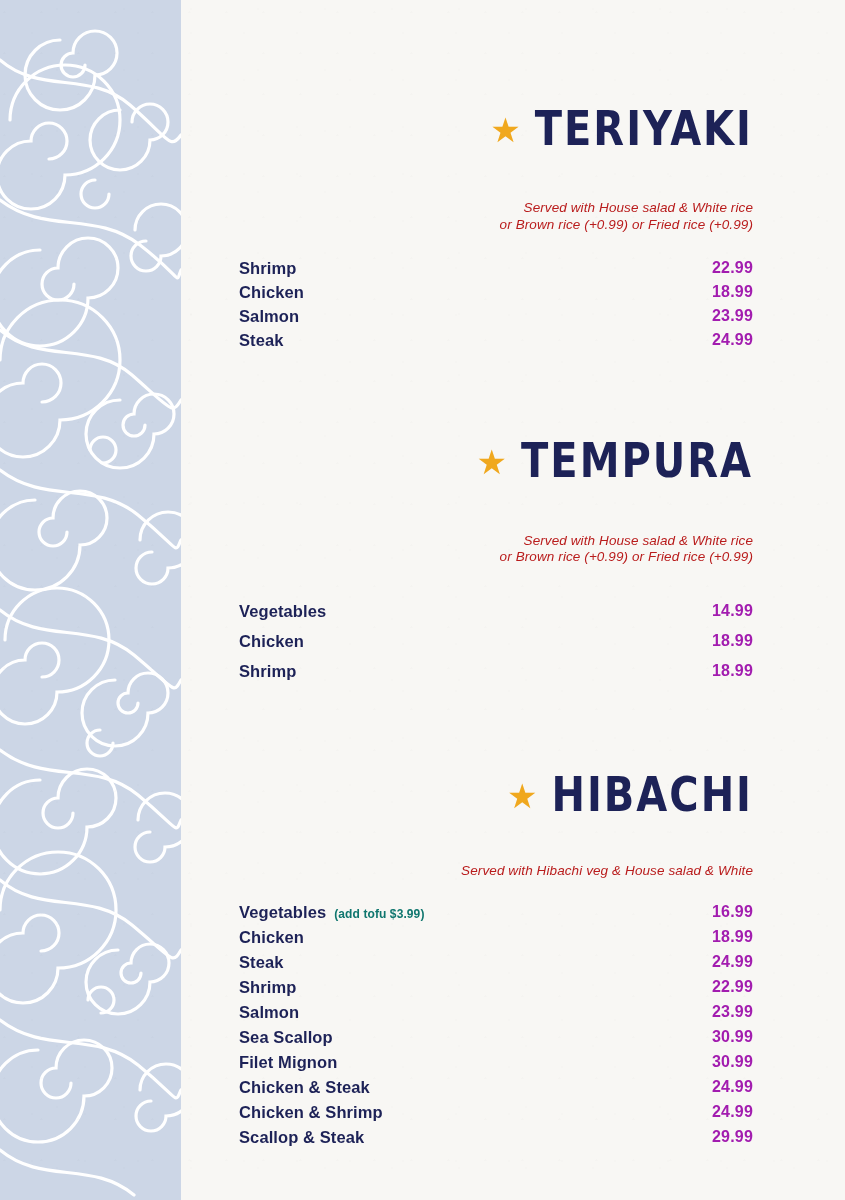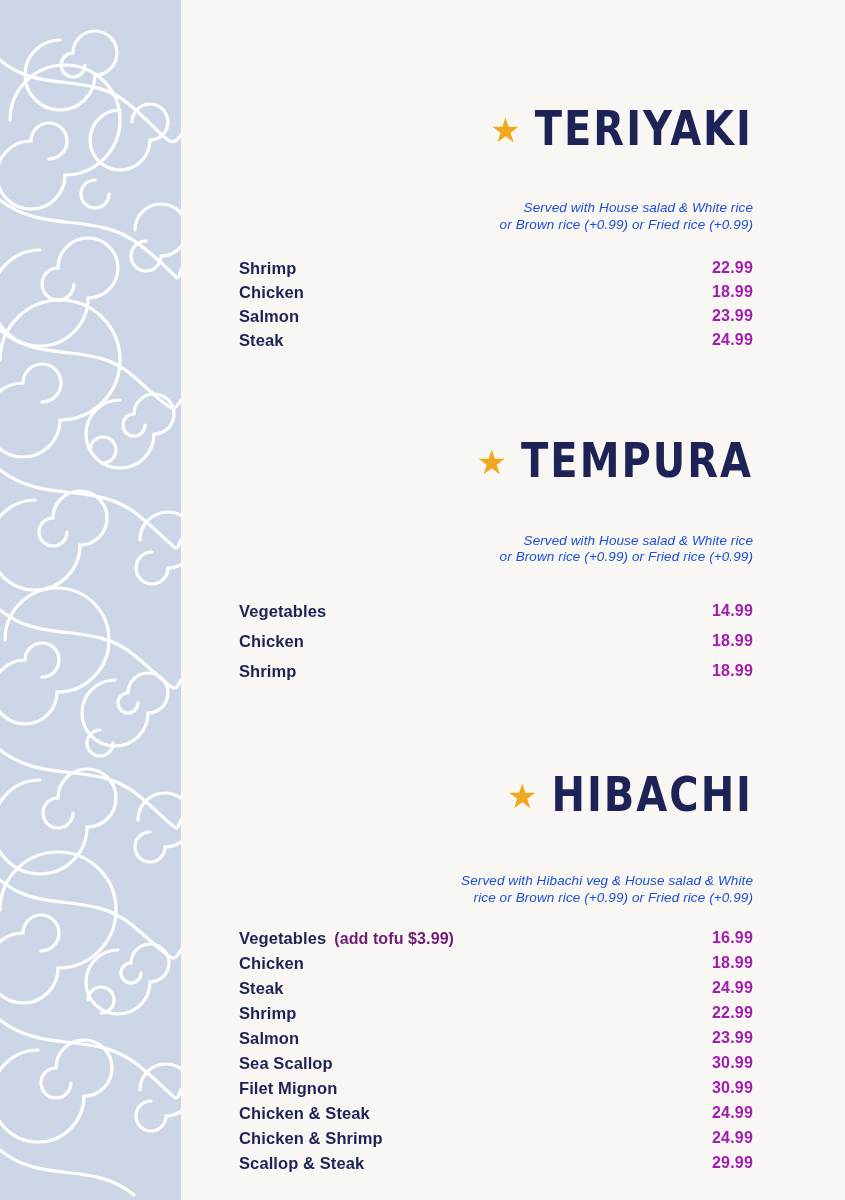--- a/index.html
+++ b/index.html
@@ -74,21 +74,21 @@
     color: #1d2257;
     text-transform: uppercase;
     transform: scaleY(1.18);
     transform-origin: center;
   }
   .sec-sub {
     text-align: right;
     font-style: italic;
     font-size: 13.5px;
     line-height: 1.25;
-    color: #1d4ed8;
+    color: #b91c1c;
     margin-top: 16px;
     letter-spacing: .1px;
   }
 
   .items { margin-top: 22px; }
   .row {
     display: flex;
     align-items: flex-start;
     justify-content: space-between;
     padding: 2px 0;
@@ -99,37 +99,37 @@
     color: #1d2257;
     letter-spacing: .1px;
   }
   .row .price {
     font-size: 16px;
     font-weight: 700;
     color: #a21caf;
     letter-spacing: .2px;
   }
   .note {
-    font-size: 16px;
-    font-weight: 700;
-    color: #701a75;
+    font-size: 12px;
+    font-weight: 700;
+    color: #0f766e;
     margin-left: 8px;
     letter-spacing: .1px;
   }
 
   
   #sec-teriyaki { padding-top: 72px; }
   #sec-teriyaki .items .row { padding: 2.5px 0; }
   #sec-tempura { padding-top: 52px; }
   #sec-tempura .items { margin-top: 30px; }
   #sec-tempura .items .row { padding: 5.5px 0; }
   #sec-hibachi { padding-top: 52px; }
   #sec-hibachi .items { margin-top: 20px; }
   #sec-hibachi .items .row { padding: 3px 0; }
-  #sec-hibachi .sec-sub { margin-top: 22px; }
+  #sec-hibachi .sec-sub { margin-top: 12px; }
 </style>
 </head>
 <body>
 
 <div class="page">
 
   <div class="sidebar">
     <svg width="181" height="1200" viewBox="0 0 181 1200" aria-hidden="true">
       <g fill="none" stroke="#ffffff" stroke-width="3.2" stroke-linecap="round">
 
@@ -225,21 +225,20 @@
       </div>
     </section>
 
     <section class="section" id="sec-hibachi">
       <div class="sec-head">
         <span class="star">★</span>
         <h2 class="sec-title">HIBACHI</h2>
       </div>
       <div class="sec-sub">
         <div>Served with Hibachi veg &amp; House salad &amp; White</div>
-        <div>rice or Brown rice (+0.99) or Fried rice (+0.99)</div>
       </div>
       <div class="items">
 
         <div class="row">
           <span class="name">
             <span>Vegetables</span><span class="note">(add tofu $3.99)</span>
           </span>
           <span class="price">16.99</span>
         </div>
 

